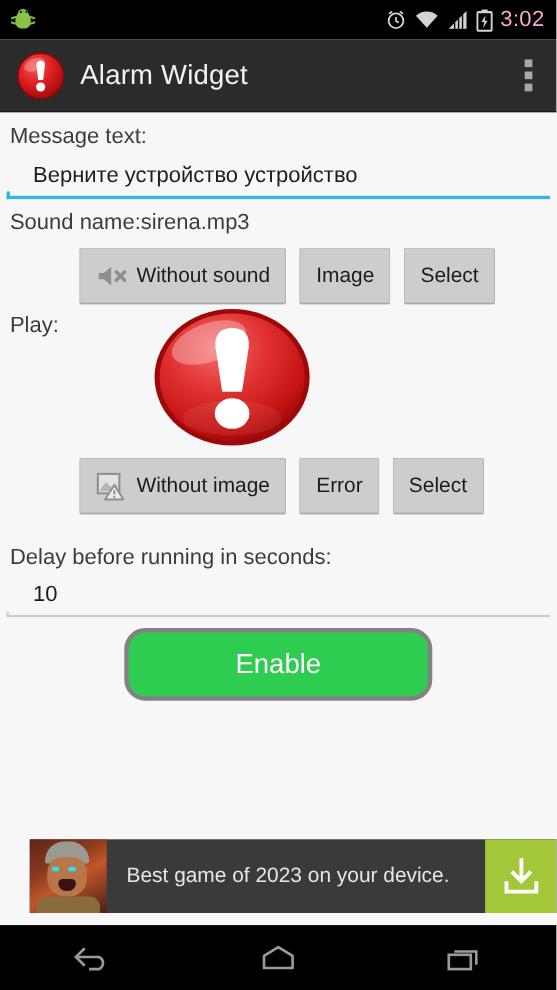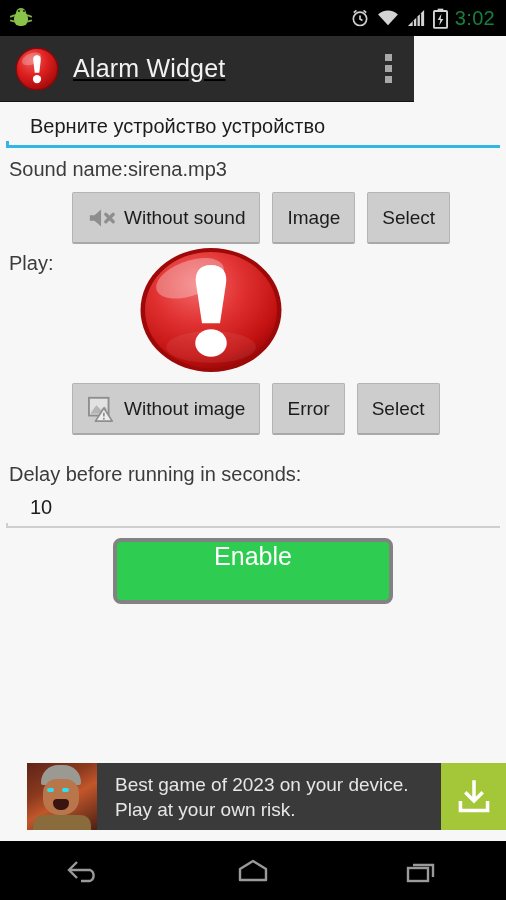--- a/index.html
+++ b/index.html
@@ -11,39 +11,38 @@
   }
   #screen { position:relative; width:506px; height:900px; background:#f7f7f7; }
 
   
   .statusbar {
     position:absolute; top:0; left:0; width:506px; height:36px;
     background:#000; display:flex; align-items:center;
   }
   .sb-left { display:flex; align-items:center; padding-left:10px; flex:1; }
   .sb-right { display:flex; align-items:center; gap:7px; padding-right:11px; }
-  .sb-time { color:#15803d; font-size:20px; letter-spacing:0.3px; }
+  .sb-time { color:#f9a8d4; font-size:20px; letter-spacing:0.3px; }
   .bug { width:22px; height:20px; position:relative; }
   .bug-body {
     position:absolute; left:4px; top:3px; width:14px; height:15px;
     background:#8bc34a; border-radius:7px 7px 6px 6px;
   }
   .bug-head {
     position:absolute; left:6px; top:0px; width:10px; height:7px;
     background:#7cb342; border-radius:5px 5px 0 0;
   }
   .bug-eye { position:absolute; top:2px; width:2px; height:2px; background:#1a1a1a; border-radius:50%; }
   .bug-leg { position:absolute; width:5px; height:2px; background:#7cb342; }
 
   
   .actionbar {
-    position:absolute; top:36px; left:0; width:414px; height:66px;
+    position:absolute; top:36px; left:0; width:506px; height:66px;
     background:#2b2b2b; display:flex; align-items:center;
     border-bottom:1px solid #141414;
-    text-decoration:underline;
   }
   .app-icon-wrap { margin-left:14px; width:46px; height:46px; }
   .app-title { color:#f2f2f2; font-size:25px; margin-left:13px; letter-spacing:0.2px; }
   .overflow {
     margin-left:auto; margin-right:20px; width:7px;
     display:flex; flex-direction:column; gap:4px; padding:8px 9px;
   }
   .overflow i { display:block; width:7px; height:7px; background:#a8a8a8; }
 
   
@@ -70,22 +69,22 @@
     border-radius:2px; color:#1c1c1c; font-size:19px;
     padding:2px 14px; display:flex; align-items:center; justify-content:center;
     min-height:52px; white-space:nowrap;
   }
   .btn .ic { margin-right:7px; display:inline-flex; }
 
   .alarm-img { display:block; margin:0 auto 0 68px; }
 
   .enable-btn {
     width:280px; height:66px; margin:10px auto 0 auto;
-    background:#2ecc50; border:4px solid #828282; border-radius:8px;
-    display:flex; justify-content:center;
+    background:#2ecc50; border:4px solid #828282; border-radius:19px;
+    display:flex; align-items:center; justify-content:center;
     color:#ffffff; font-size:25px;
   }
 
   
   .ad {
     position:absolute; left:27px; top:763px; width:479px; height:67px;
     display:flex; background:#3a3a3a; overflow:hidden;
   }
   .ad-thumb { width:70px; height:67px; position:relative; overflow:hidden;
     background:linear-gradient(150deg,#5e2318 0%,#8c3a1e 35%,#c2562a 55%,#4a2016 100%); }
@@ -172,20 +171,21 @@
     <span class="app-title">Alarm Widget</span>
     <span class="overflow">
       <i></i>
         <i></i>
         <i></i>
     </span>
   </div>
 
   <div class="content">
 
+    <div class="label" style="padding-top:10px;">Message text:</div>
     <div class="field-wrap" style="margin-top:6px;">
       <div class="field-text">Верните устройство устройство</div>
       <div class="underline-blue"></div>
     </div>
 
     <div class="label" style="padding-top:10px;">Sound name:sirena.mp3</div>
 
     <div class="btn-row" style="padding-top:11px;">
       <div class="btn">
         <span class="ic">
@@ -262,21 +262,20 @@
     <div class="ad-thumb">
       <span class="helm"></span>
       <span class="face"></span>
       <span class="eyeL"></span>
       <span class="eyeR"></span>
       <span class="mouth"></span>
       <span class="shoulder"></span>
     </div>
     <div class="ad-body">
       <div class="ad-line">Best game of 2023 on your device.</div>
-      <div class="ad-line">Play at your own risk.</div>
     </div>
     <div class="ad-cta">
       <svg width="38" height="38" viewBox="0 0 28 28">
         <path d="M14 3 V16 M8.5 11.5 L14 17 L19.5 11.5" stroke="#fff" stroke-width="2.6" fill="none" stroke-linecap="square"></path>
         <path d="M4 17 V24 H24 V17" stroke="#fff" stroke-width="2.6" fill="none"></path>
       </svg>
     </div>
   </div>
 
   <div class="navbar">

